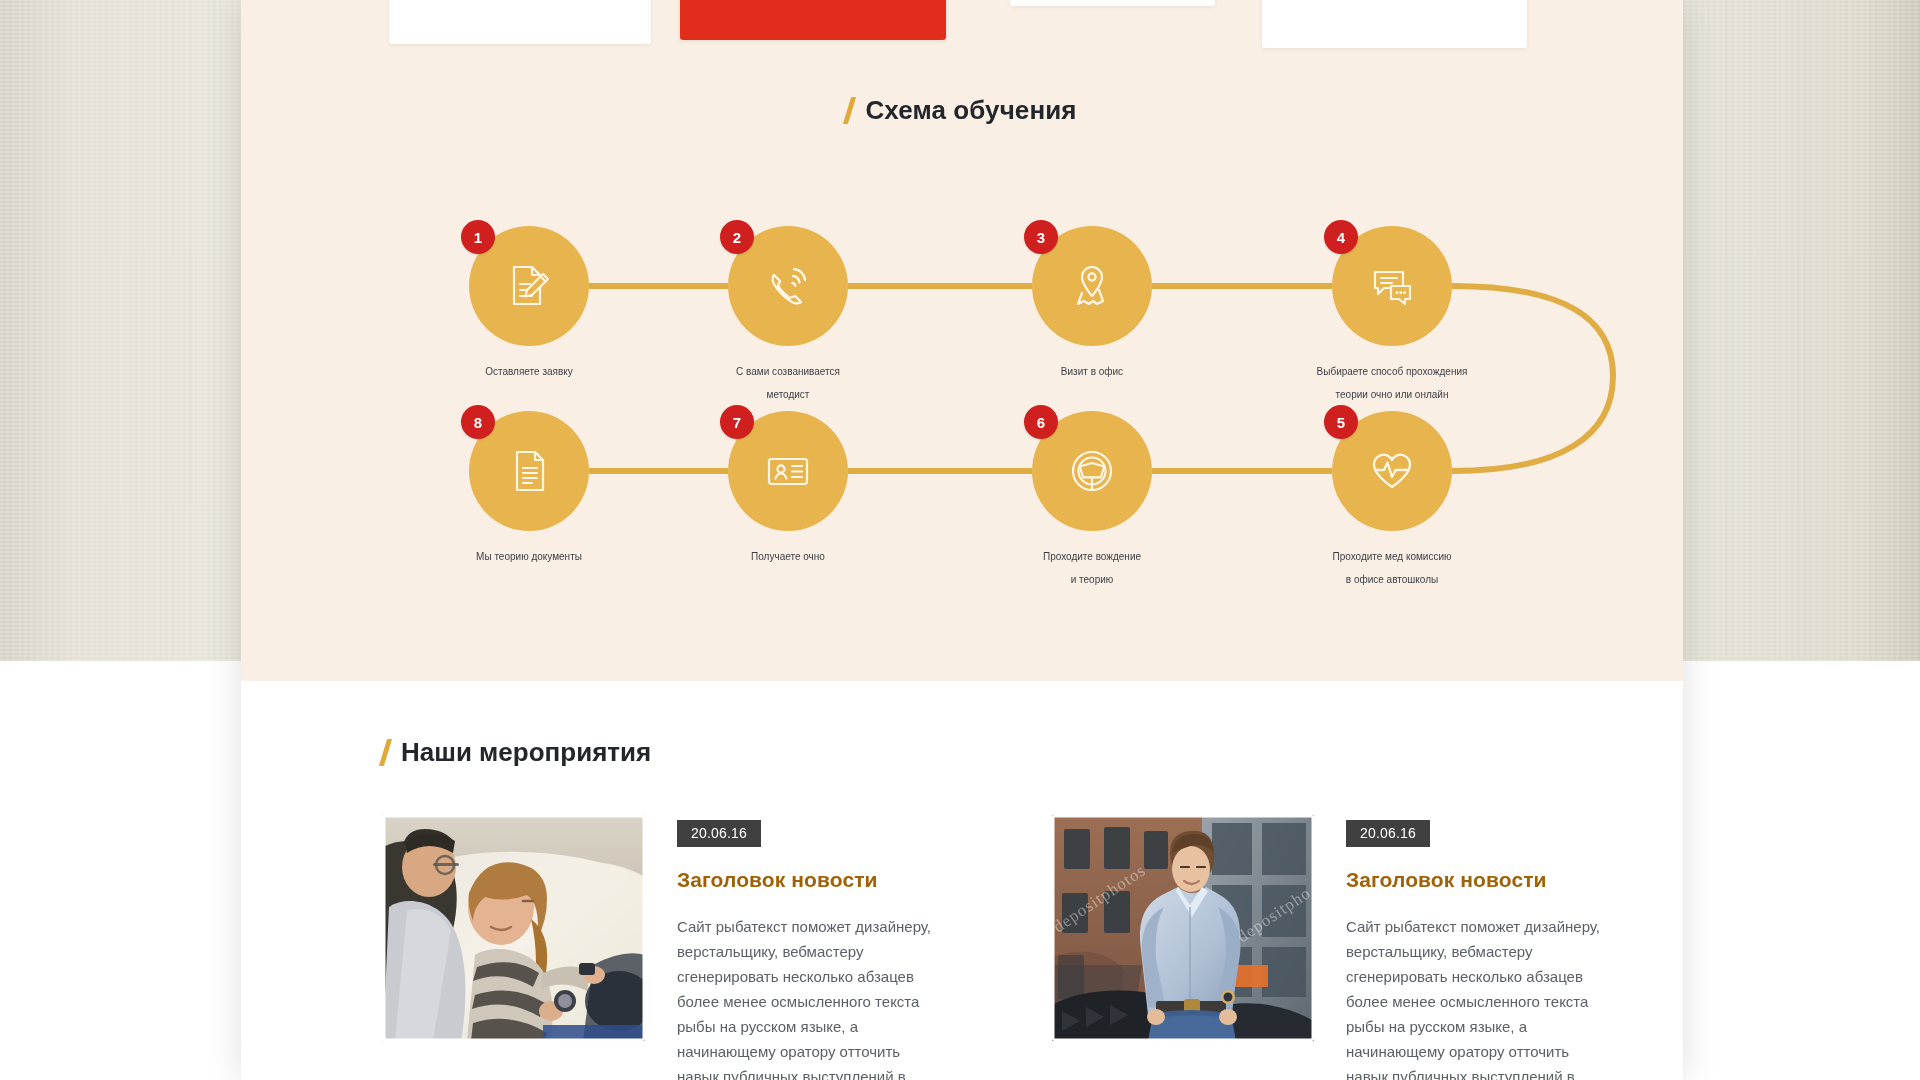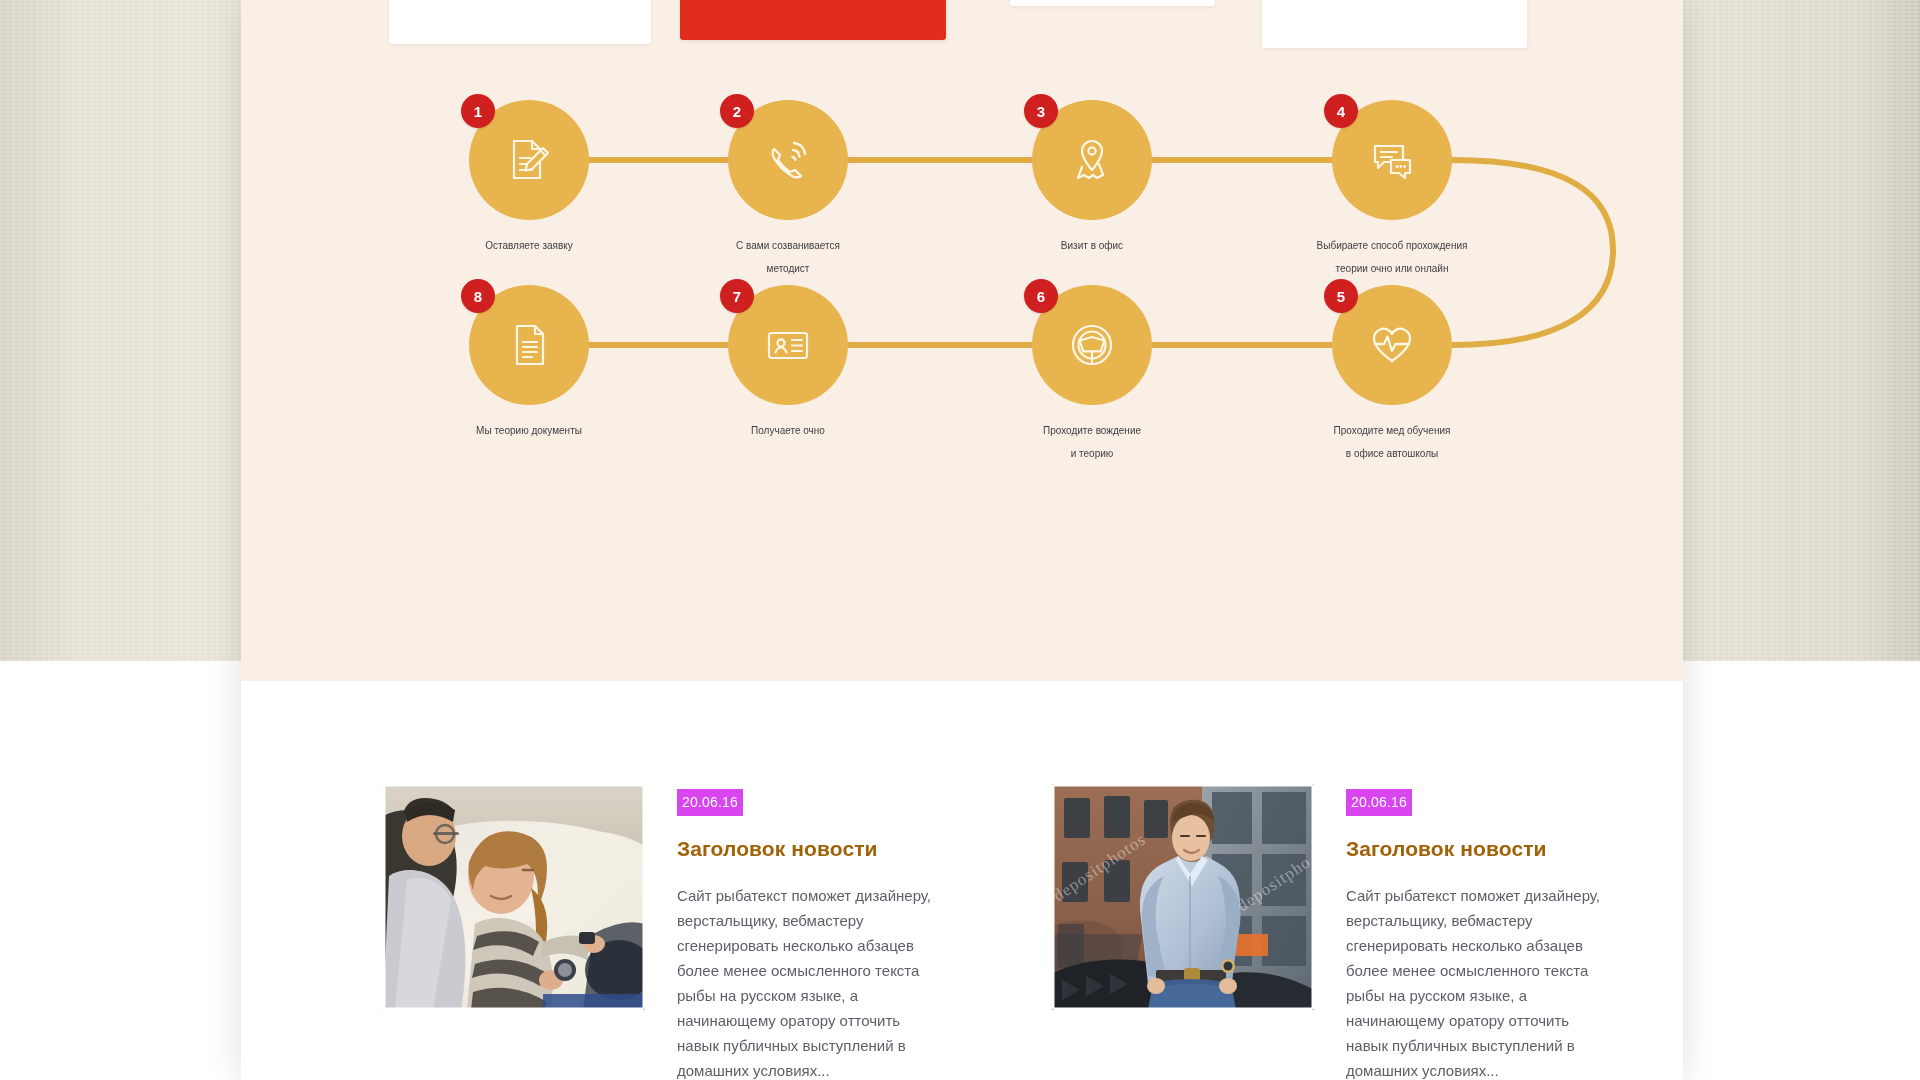--- a/index.html
+++ b/index.html
@@ -203,25 +203,25 @@
     flex: 0 0 262px;
     border-radius: 2px;
     position: relative;
     overflow: hidden;
     background: #cfcfcf;
   }
   .news-body { flex: 1; padding-top: 5px; }
 
   .news-date {
     display: inline-block;
-    background: #d946ef;
+    background: #404040;
     color: #ffffff;
     font-size: 14px;
     line-height: 1;
-    padding: 6px 5px 7px;
+    padding: 6px 14px 7px;
     letter-spacing: .2px;
   }
   .news-title {
     margin-top: 21px;
     font-size: 21px;
     font-weight: bold;
     color: #a16207;
     letter-spacing: .1px;
   }
   .news-text {
@@ -263,20 +263,24 @@
         </div>
 
         <div class="card-white" id="card-c"></div>
 
         <div class="card-white" id="card-d">
           
           
         </div>
       </div>
 
+      <div class="sec-head">
+        <span class="slash"></span>
+        <h2 class="sec-title">Схема обучения</h2>
+      </div>
 
       <div class="flow">
 
         <svg class="flow-svg" width="1442" height="460" viewBox="0 0 1442 460">
           <g stroke="#e0ad44" stroke-width="6" fill="none" stroke-linecap="butt">
 
             <line x1="348" y1="160" x2="487" y2="160"></line>
             <line x1="607" y1="160" x2="791" y2="160"></line>
             <line x1="911" y1="160" x2="1091" y2="160"></line>
 
@@ -343,21 +347,21 @@
         </div>
 
         <div class="node" style="left:1091px; top:285px;">
           <div class="badge">5</div>
           <div class="disc">
             <svg width="54" height="54" viewBox="0 0 54 54" fill="none" stroke="#fdf6e6" stroke-width="2.3" stroke-linecap="round" stroke-linejoin="round">
               <path d="M27 43 C13 33 9 26 9 20.5 A9.5 9.5 0 0 1 27 16 A9.5 9.5 0 0 1 45 20.5 C45 26 41 33 27 43 Z"></path>
               <path d="M10 26 H19 L22.5 18.5 L27 33 L30.5 26 H44"></path>
             </svg>
           </div>
-          <div class="caption">Проходите мед обучения
+          <div class="caption">Проходите мед комиссию
 в офисе автошколы</div>
         </div>
 
         <div class="node" style="left:791px; top:285px;">
           <div class="badge">6</div>
           <div class="disc">
             <svg width="54" height="54" viewBox="0 0 54 54" fill="none" stroke="#fdf6e6" stroke-width="2.2" stroke-linecap="round" stroke-linejoin="round">
               <circle cx="27" cy="27" r="19"></circle>
               <circle cx="27" cy="27" r="13.5"></circle>
               <path d="M14.8 22.5 L27 19 l12.2 3.5 -3.4 10.8 h-17.6 Z"></path>
@@ -391,20 +395,24 @@
             </svg>
           </div>
           <div class="caption">Мы теорию документы</div>
         </div>
 
       </div>
     </section>
 
     <section class="events-section">
 
+      <div class="events-head">
+        <span class="slash"></span>
+        <h2 class="sec-title">Наши мероприятия</h2>
+      </div>
 
       <div class="news-grid">
 
         <article class="news-card">
           <div class="news-photo">
             <svg width="262" height="226" viewBox="0 0 262 226" preserveAspectRatio="xMidYMid slice">
               <defs>
                 <linearGradient id="carsky" x1="0" y1="0" x2="1" y2="1">
                   <stop offset="0%" stop-color="#e9e4da"></stop>
                   <stop offset="55%" stop-color="#f6f2e9"></stop>

